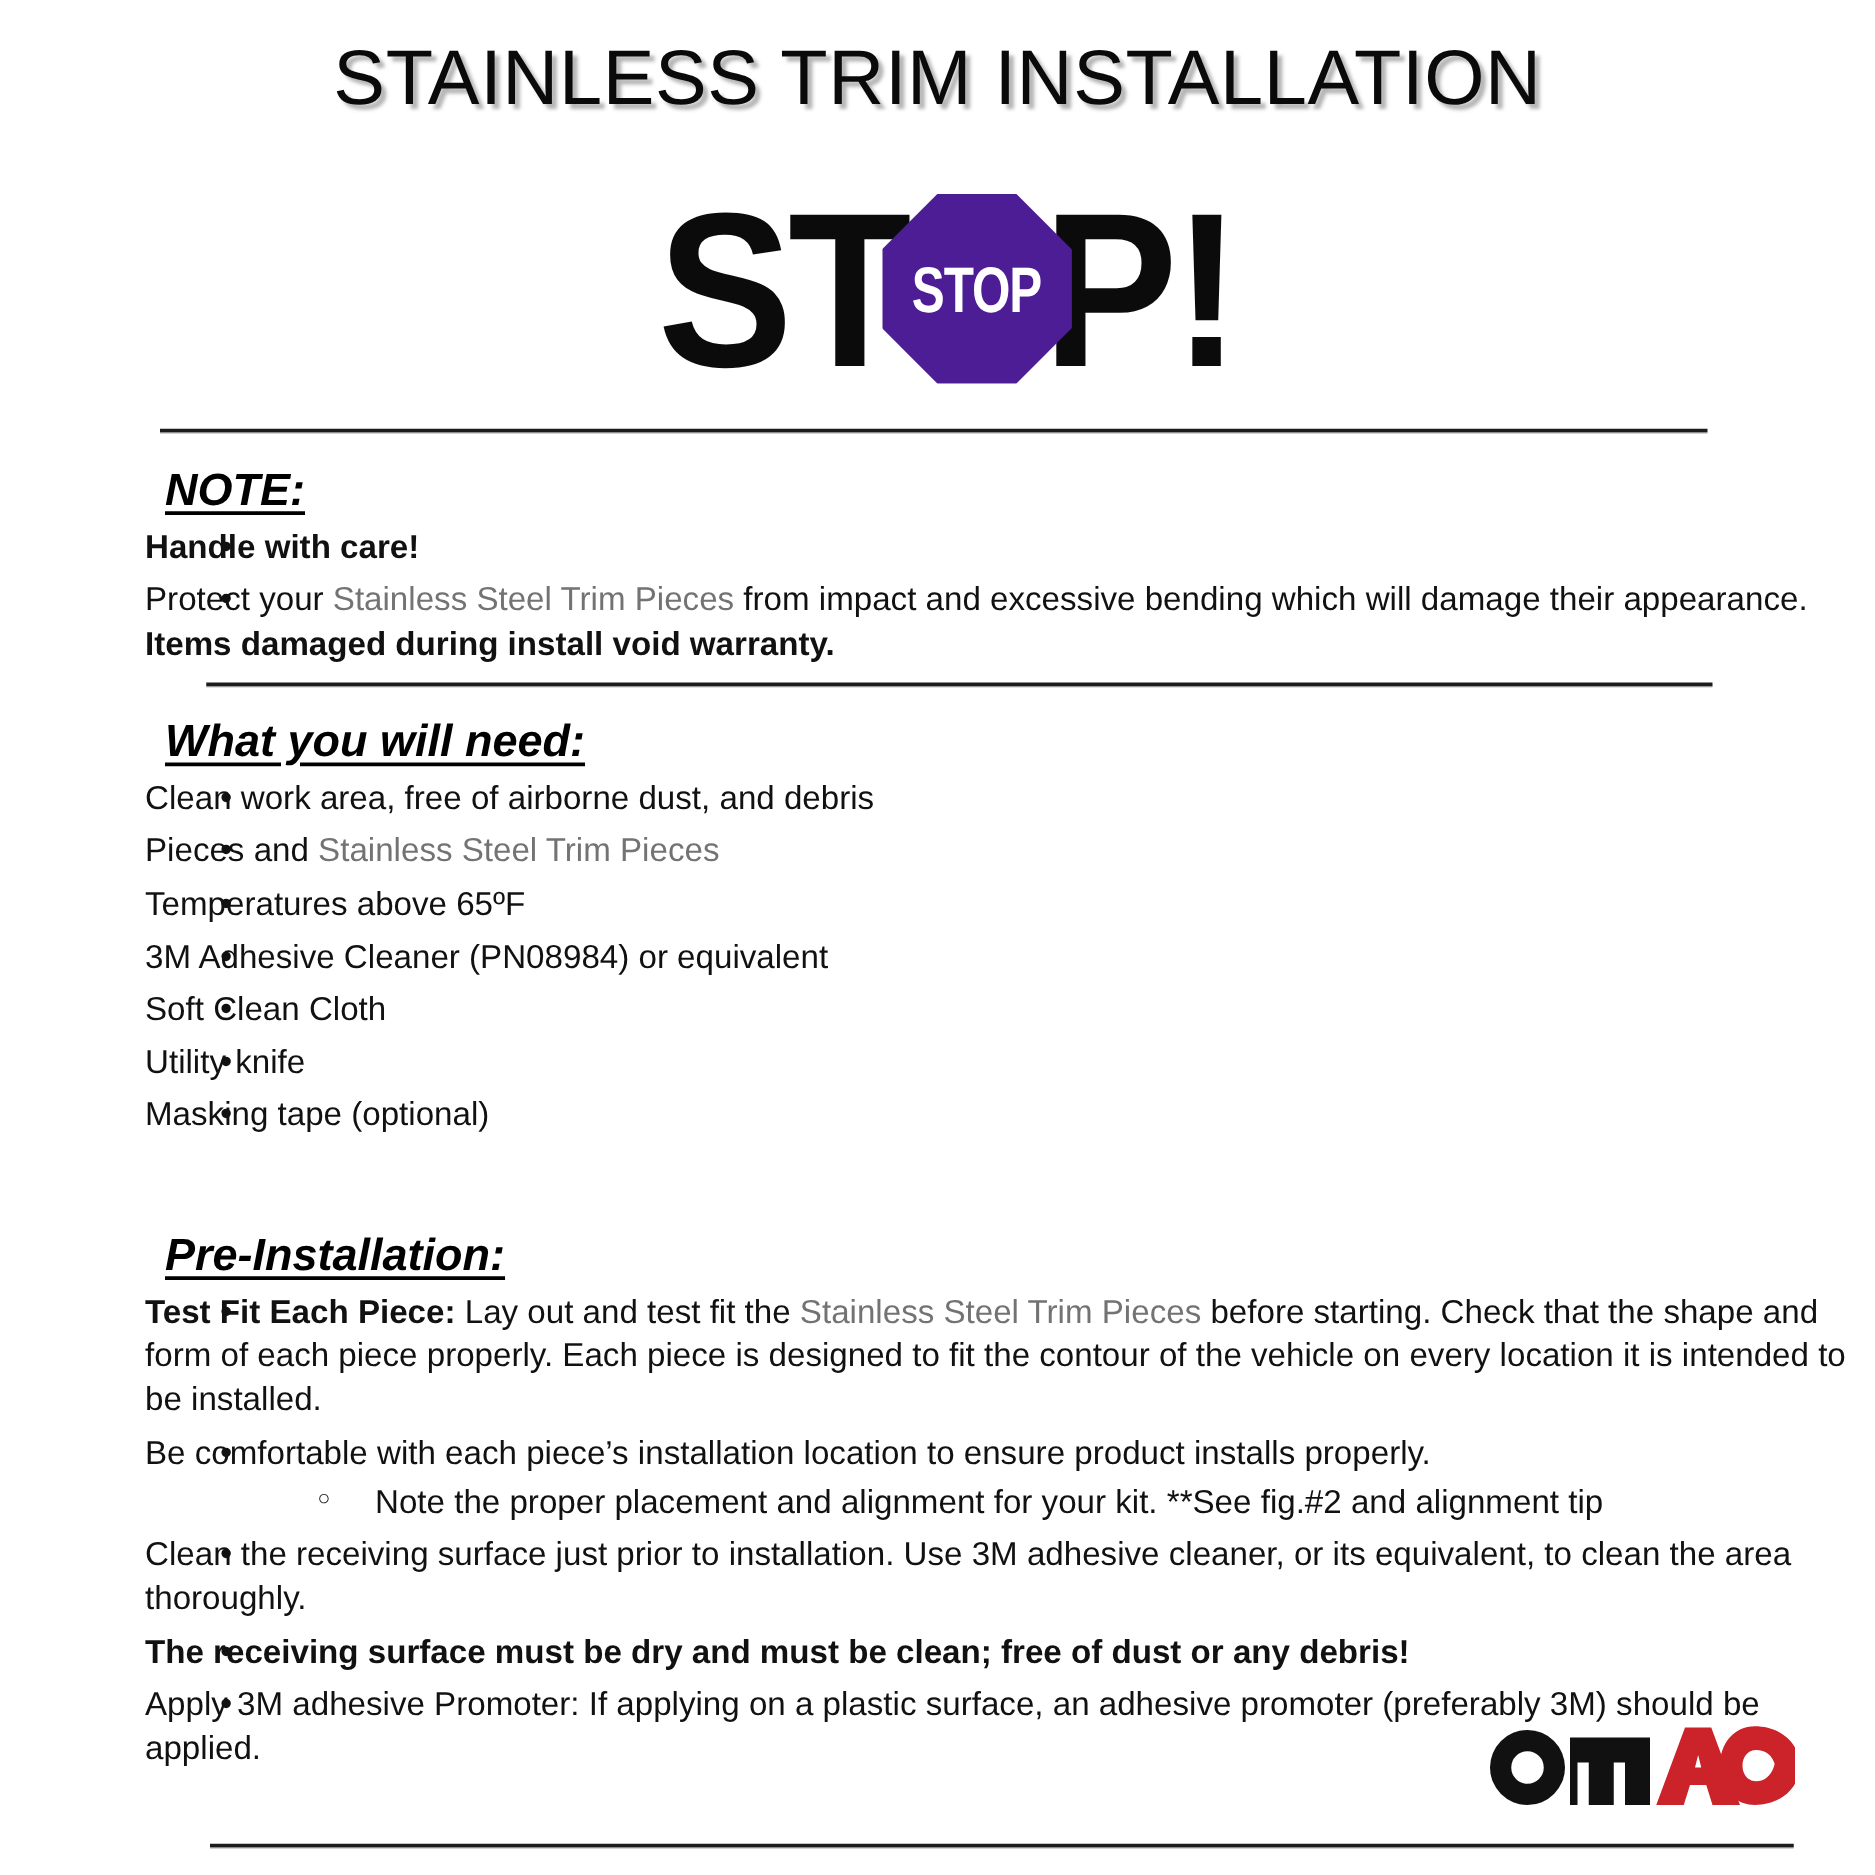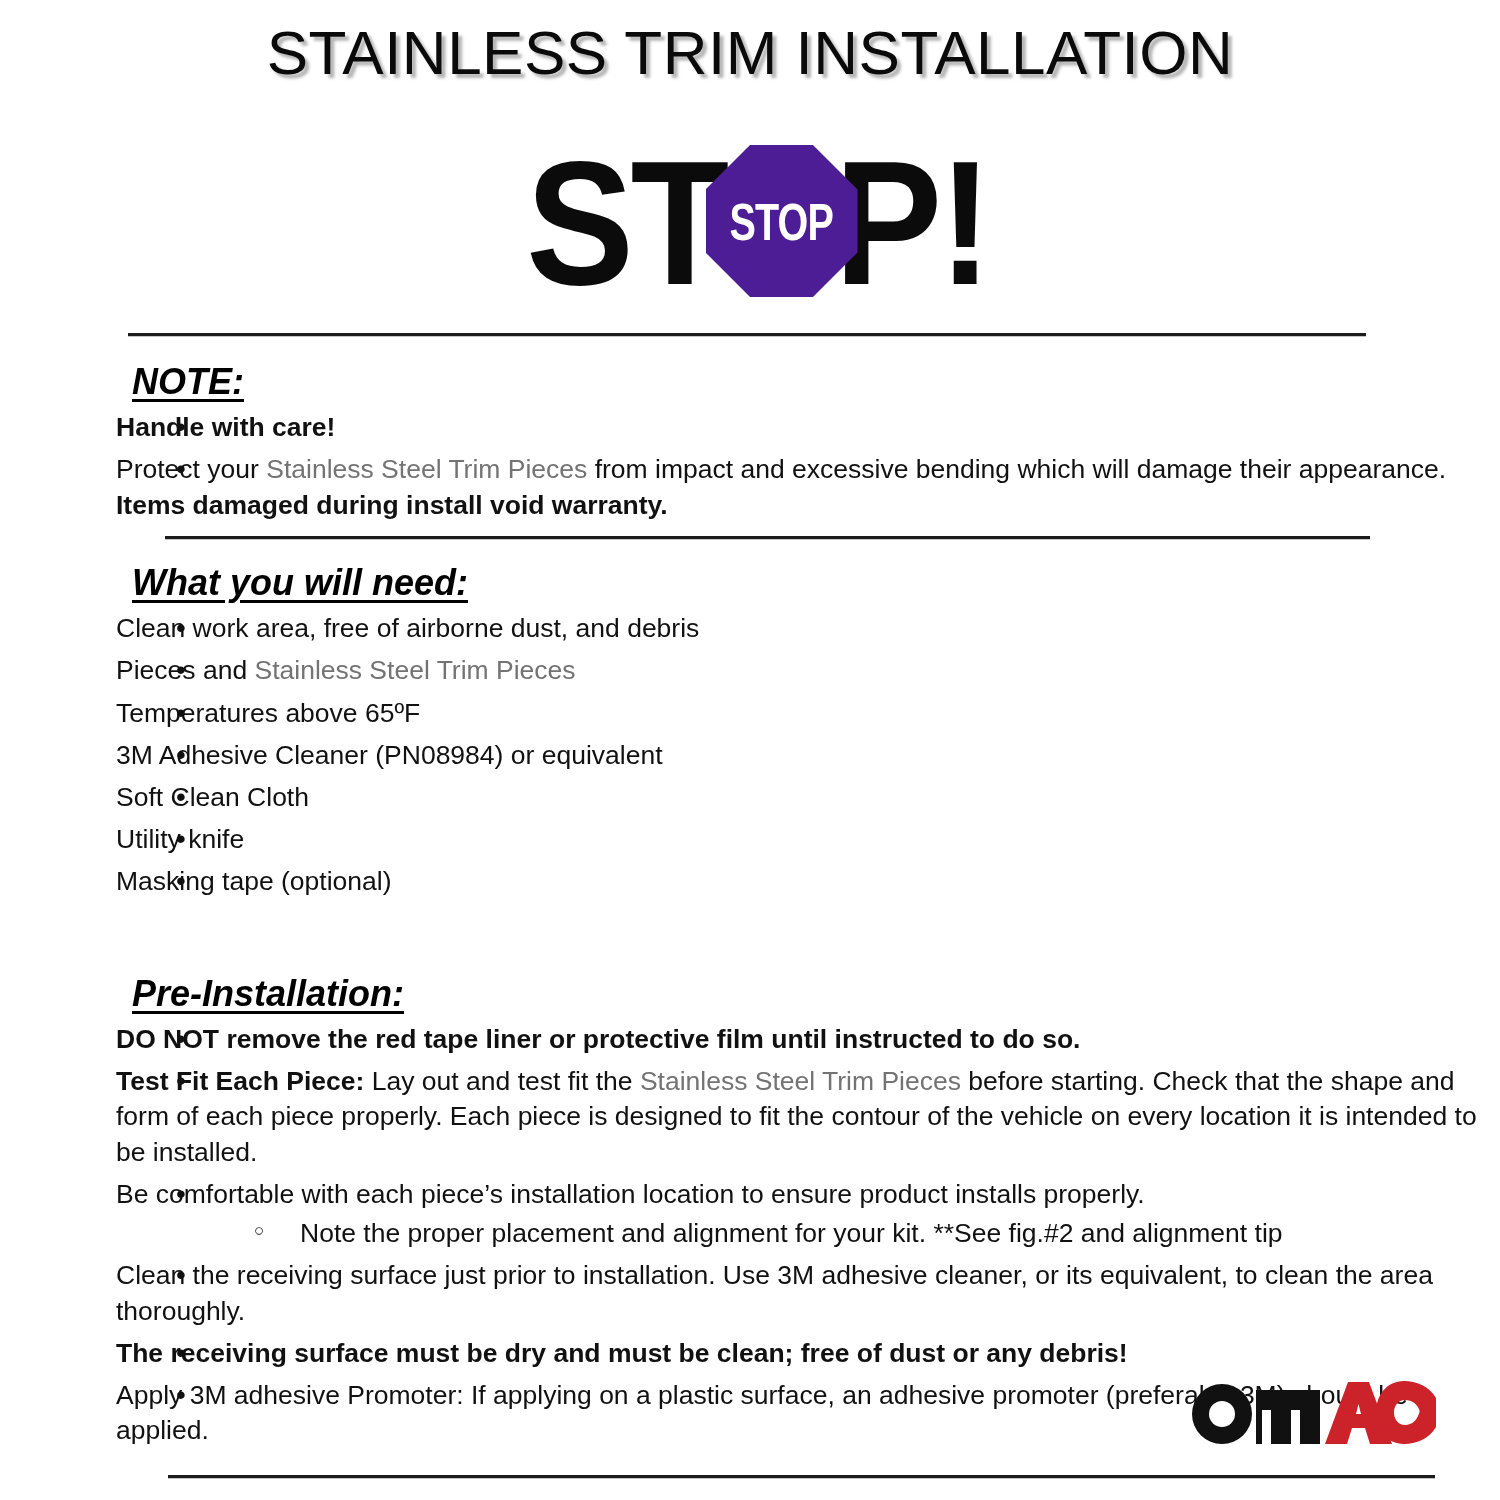--- a/index.html
+++ b/index.html
@@ -16,21 +16,21 @@
     position: relative;
   }
 
   
   .doc-title {
     text-align: center;
     font-size: 62px;
     font-weight: normal;
     letter-spacing: 0.5px;
     line-height: 1;
-    margin: 4px;
+    margin: 14px;
     padding: 18px 0 0 0;
     color: #0a0a0a;
     text-shadow: 4px 4px 3px rgba(120,120,120,0.55);
   }
 
   
   .stop-logo-wrap {
     margin-top: 44px;
     height: 190px;
     display: flex;
@@ -230,23 +230,20 @@
       <span>Masking tape (optional)</span>
     </li>
   </ul>
 
   <div class="gap-block"></div>
 
   <div class="section-heading h-pre">Pre-Installation:</div>
 
   <ul class="b pre-list">
     <li>
-      <b>DO NOT remove the red tape liner or protective film until instructed to do so.</b>
-    </li>
-    <li>
       <b class="u">Test Fit Each Piece:</b><span> Lay out and test fit the </span><span class="red">Stainless Steel Trim Pieces</span><span> before starting. Check that the shape and form of each piece properly. Each piece is designed to fit the contour of the vehicle on every location it is intended to be installed.</span>
     </li>
     <li>
       <span>Be comfortable with each piece’s installation location to ensure product installs properly.</span>
     </li>
   </ul>
   <ul class="b sub">
     <li>
       <span>Note the proper placement and alignment for your kit. **See fig.#2 and alignment tip</span>
     </li>

